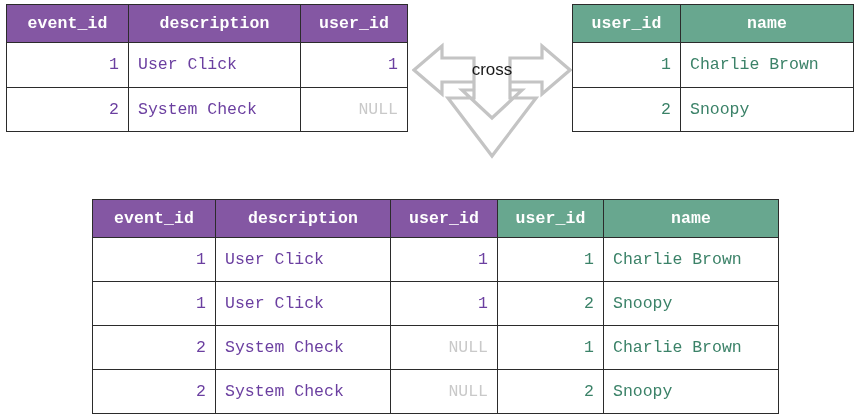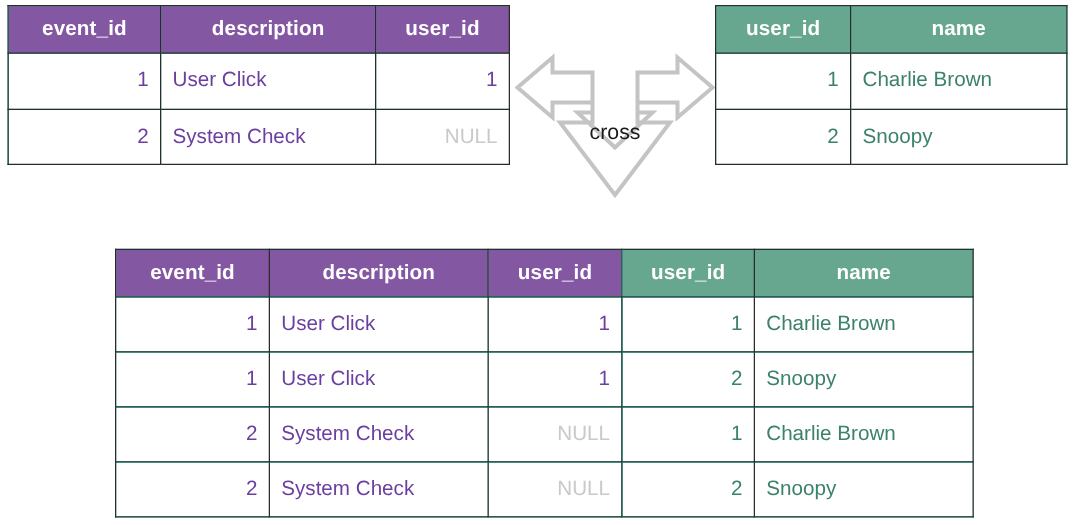--- a/index.html
+++ b/index.html
@@ -13,22 +13,23 @@
     position: relative;
     overflow: hidden;
     font-family: "Liberation Sans", sans-serif;
     -webkit-font-smoothing: antialiased;
   }
 
   .sql-table {
     position: absolute;
     border-collapse: collapse;
     table-layout: fixed;
-    background: #5eead4;
+    background: #fef9c3;
     box-sizing: border-box;
+    font-family: Liberation Mono, monospace;
   }
   .sql-table th,
   .sql-table td {
     box-sizing: border-box;
     padding: 0 9px;
     white-space: nowrap;
     overflow: hidden;
   }
   .sql-table th {
     text-align: center;
@@ -112,21 +113,20 @@
     position: absolute;
     left: 412px;
     top: 58px;
     width: 160px;
     height: 24px;
     line-height: 24px;
     text-align: center;
     font-size: 17px;
     color: #1a1a1a;
     font-family: "Liberation Sans", sans-serif;
-    margin-top: 36px;
   }
 </style>
 </head>
 <body>
 
 <table class="sql-table" id="table-events">
   <colgroup>
     <col class="c0">
       <col class="c1">
       <col class="c2">

